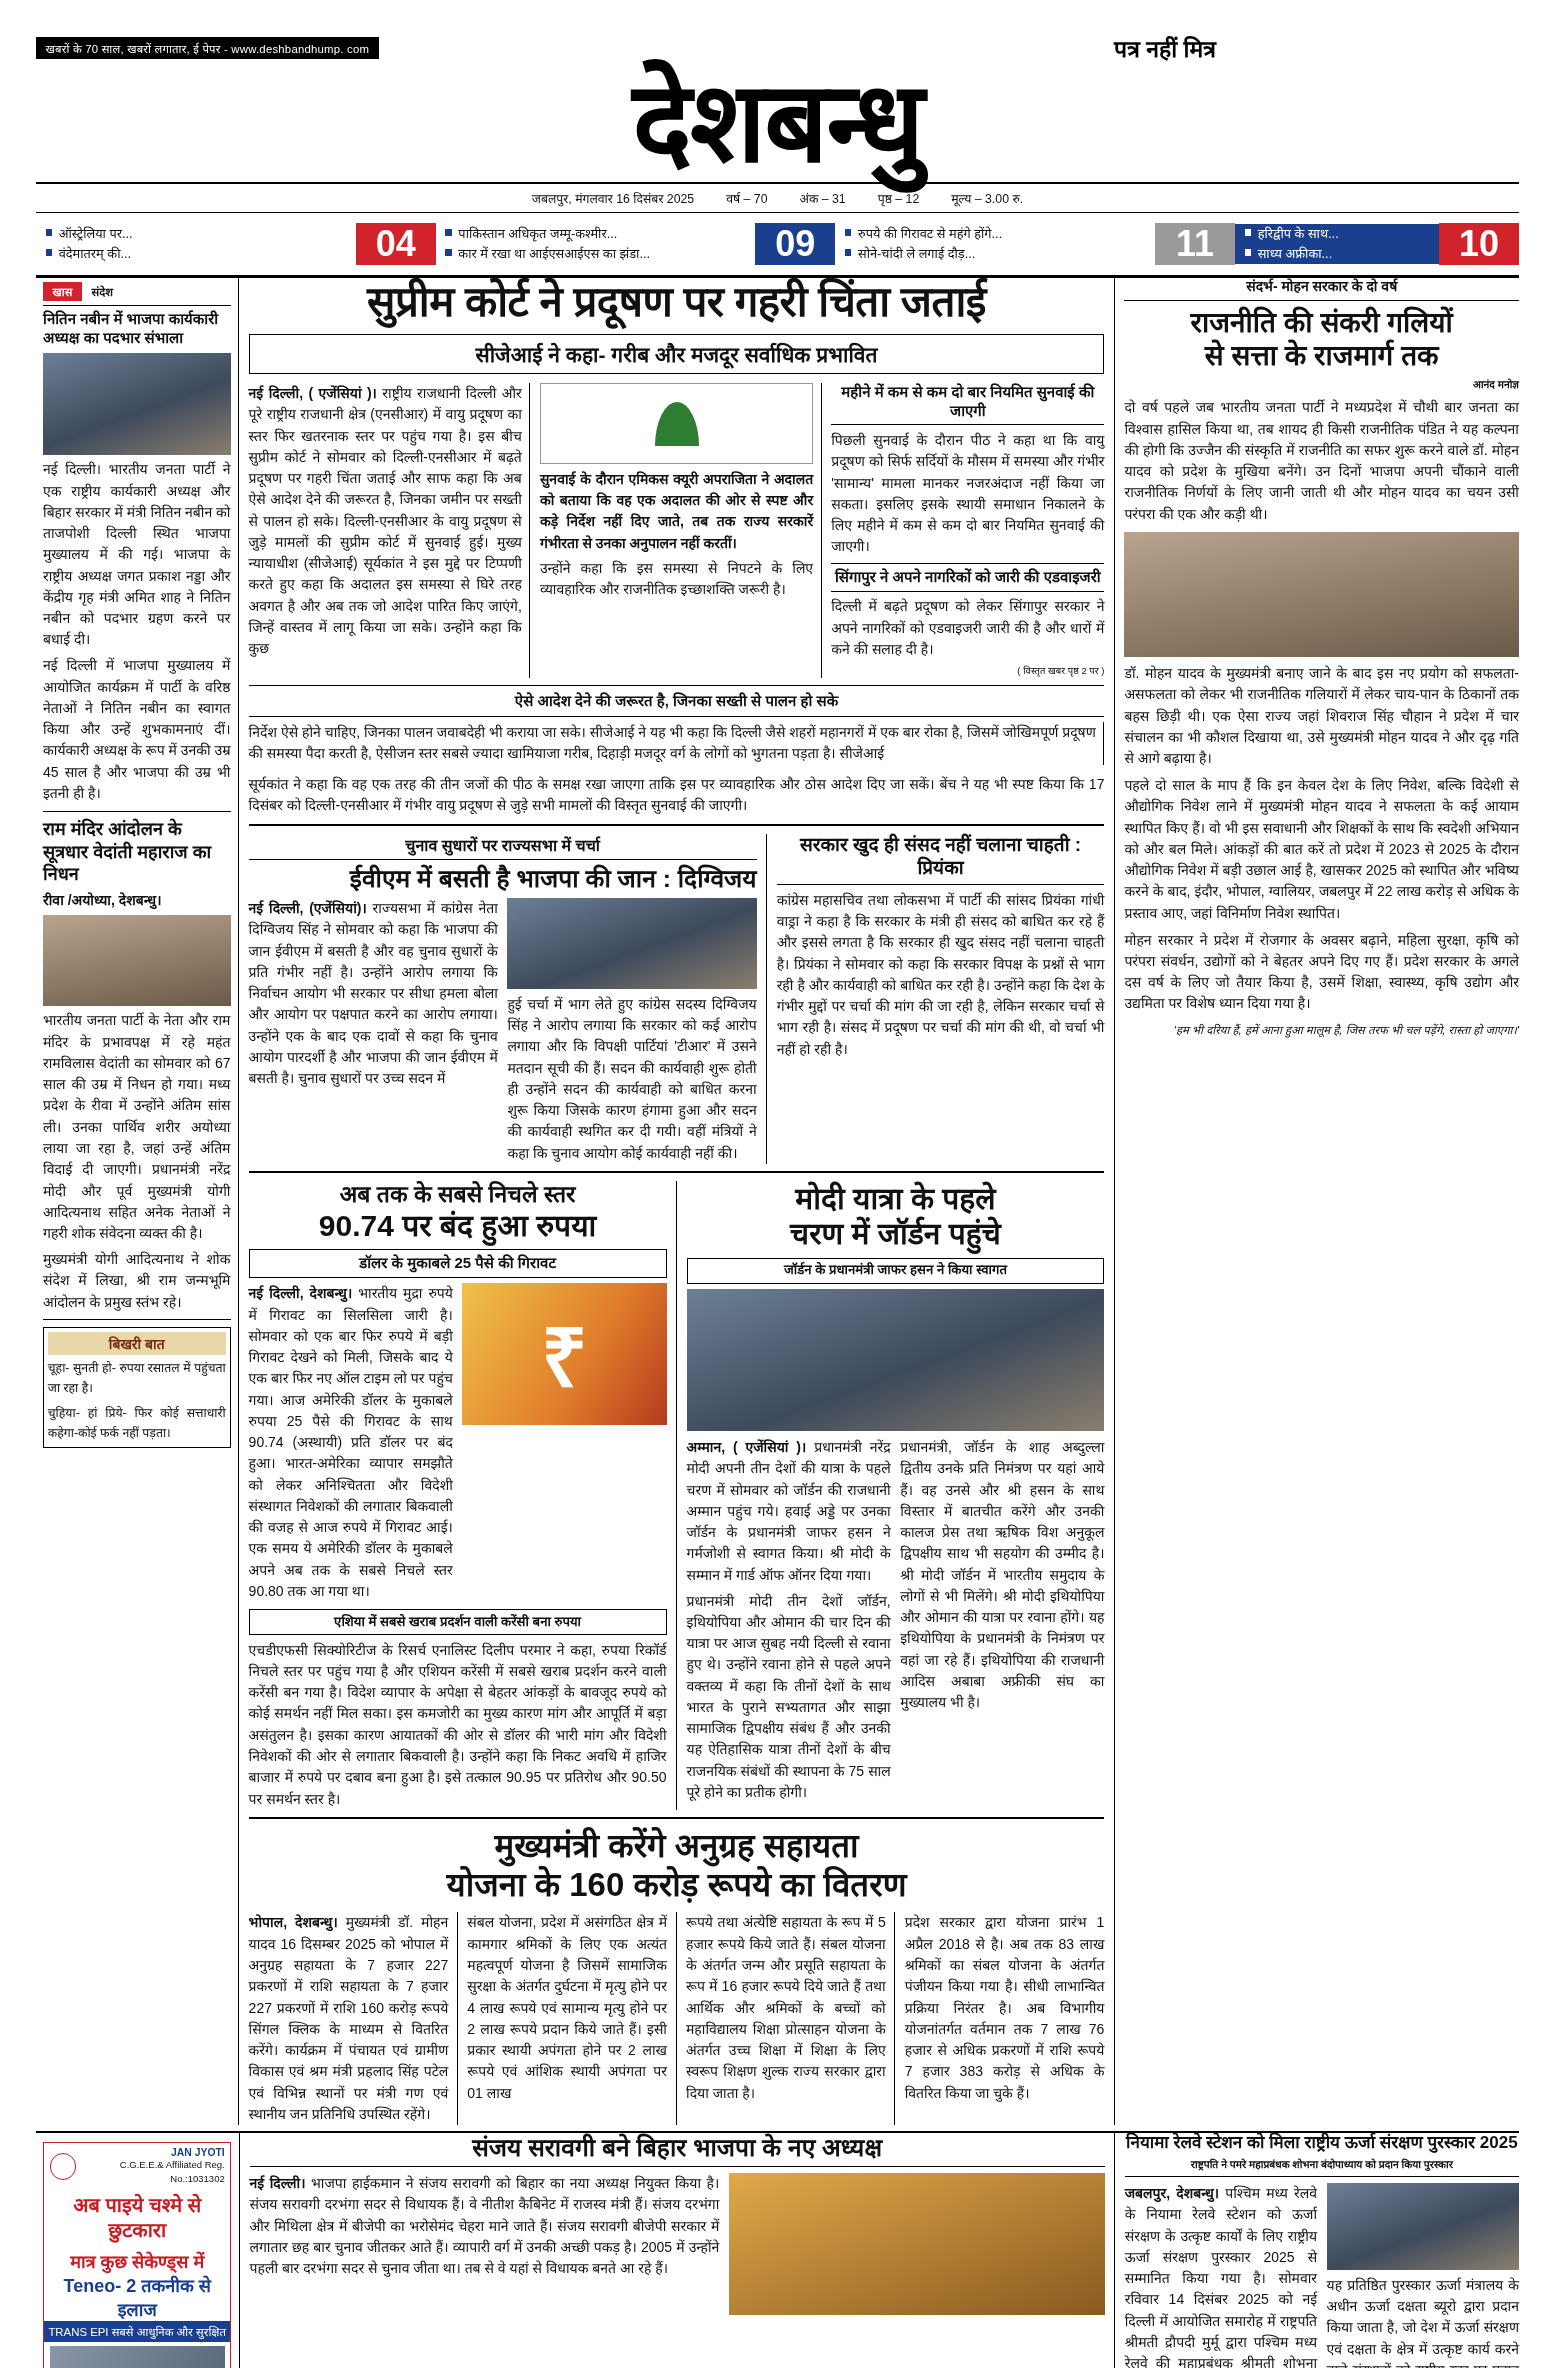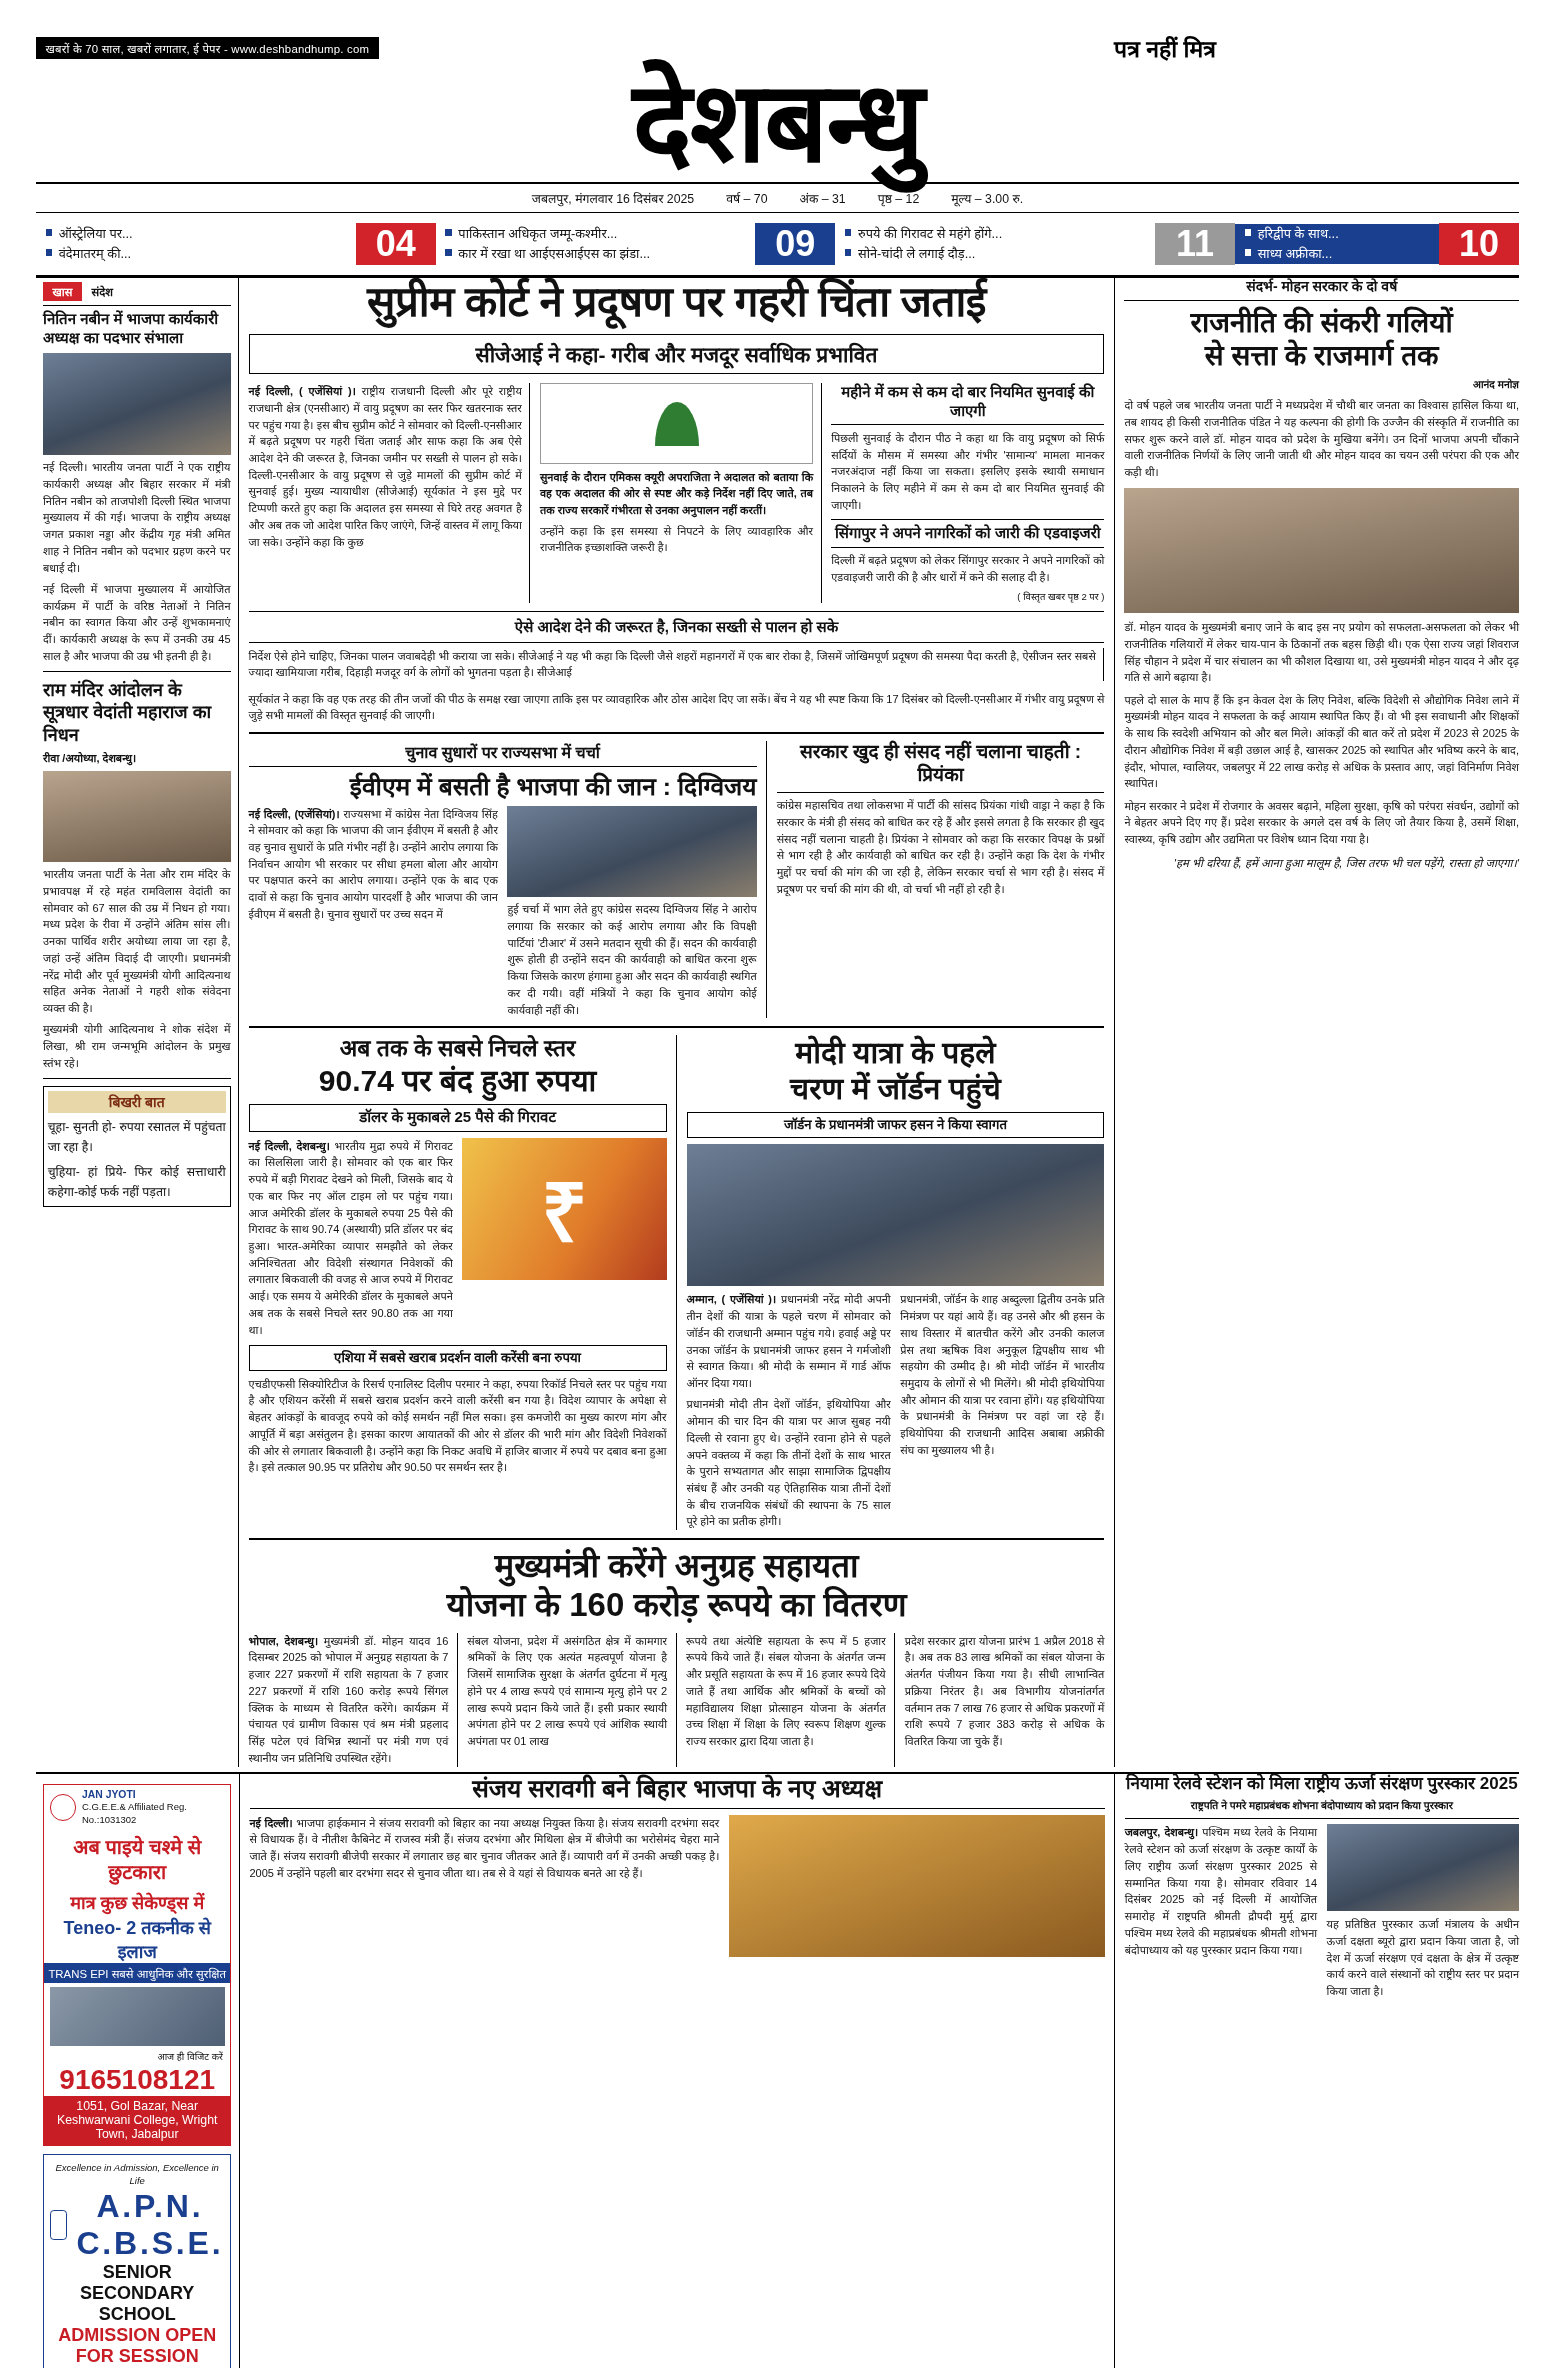--- a/index.html
+++ b/index.html
@@ -33,21 +33,21 @@
 
   
   .grid{display:flex;gap:0;border-top:0.9px solid #000;}
   .col-left{width:197px;border-right:0.9px solid #000;padding:0 7.6px 0 0;box-sizing:border-box;margin-left:7px;}
   .col-mid{width:880px;padding:0 9.5px;box-sizing:border-box;border-right:0.9px solid #000;}
   .col-right{width:406px;padding-left:9.5px;box-sizing:border-box;}
   .hd-main{font-size:42px;font-weight:bold;text-align:center;line-height:1.15;letter-spacing:-0.5px;}
   .hd-sub{font-size:21px;font-weight:bold;text-align:center;border:0.9px solid #000;padding:4.7px 5.7px;margin:7.6px 0 9.5px;}
   .rule{border-bottom:0.9px solid #000;}
   .rule-th{border-bottom:2.8px solid #000;}
-  .body-text{font-size:11px;line-height:1.52;text-align:justify;}
+  .body-text{font-size:14px;line-height:1.52;text-align:justify;}
   .byline{font-weight:bold;}
   .kicker{display:inline-block;background:#d3232a;color:#fff;font-size:11.4px;padding:1.9px 9.5px;font-weight:bold;}
   .kicker-out{font-size:11.4px;font-weight:bold;color:#111;padding-left:5.7px;}
 
   .photo{background:linear-gradient(135deg,#8a98a8,#4f5f74);position:relative;overflow:hidden;}
   .photo.people{background:linear-gradient(160deg,#6e7f96 0%,#3d4a5c 55%,#8a7e6d 100%);}
   .photo.portrait{background:linear-gradient(170deg,#b9a48e 0%,#6b5a48 100%);}
   .photo.saffron{background:linear-gradient(160deg,#e0a94a 0%,#8a5a20 100%);}
   .photo.court{background:#fff;border:0.9px solid #999;}
 
@@ -291,21 +291,21 @@
       <div class="sig" style="padding-top:7.6px;">'हम भी दरिया हैं, हमें आना हुआ मालूम है, जिस तरफ भी चल पड़ेंगे, रास्ता हो जाएगा।'</div>
     </div>
   </div>
 
   <div class="grid" style="border-top:2.8px solid #000;margin-top:5.7px;">
 
     <div class="col-left">
       <div class="ad-jan">
         <div style="display:flex;align-items:center;gap:5.7px;padding:3.8px 5.7px 0;">
           <div style="width:24.6px;height:24.6px;border:1.9px solid #c81d25;border-radius:50%;"></div>
-          <div style="flex:1;">
+          <div style="flex:1;text-align:right;">
             <div style="font-size:10.4px;font-weight:bold;color:#1b3f8f;">JAN JYOTI</div>
             <div class="tiny">C.G.E.E.&amp; Affiliated Reg. No.:1031302</div>
           </div>
         </div>
         <div class="hdline">अब पाइये चश्मे से छुटकारा</div>
         <div class="hdline" style="font-size:18px;">मात्र कुछ सेकेण्ड्स में</div>
         <div class="sub">Teneo- 2 तकनीक से इलाज</div>
         <div class="bar">TRANS EPI सबसे आधुनिक और सुरक्षित</div>
         <div class="photo" style="height:59px;margin:3.8px 5.7px;"></div>
         <div class="tiny" style="text-align:right;padding-right:7.6px;">आज ही विजिट करें</div>

